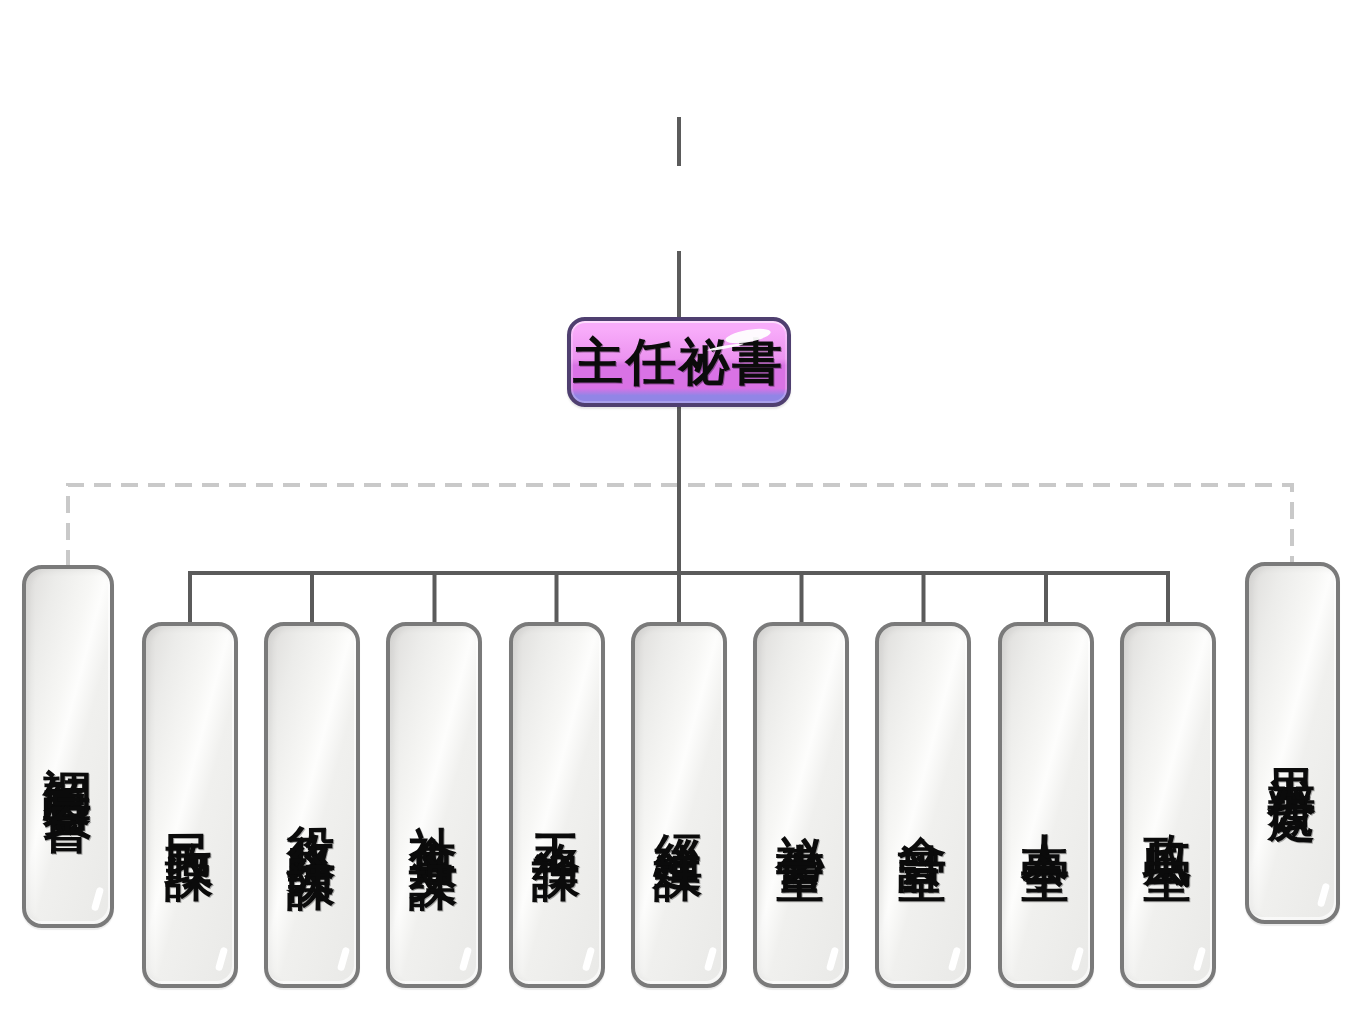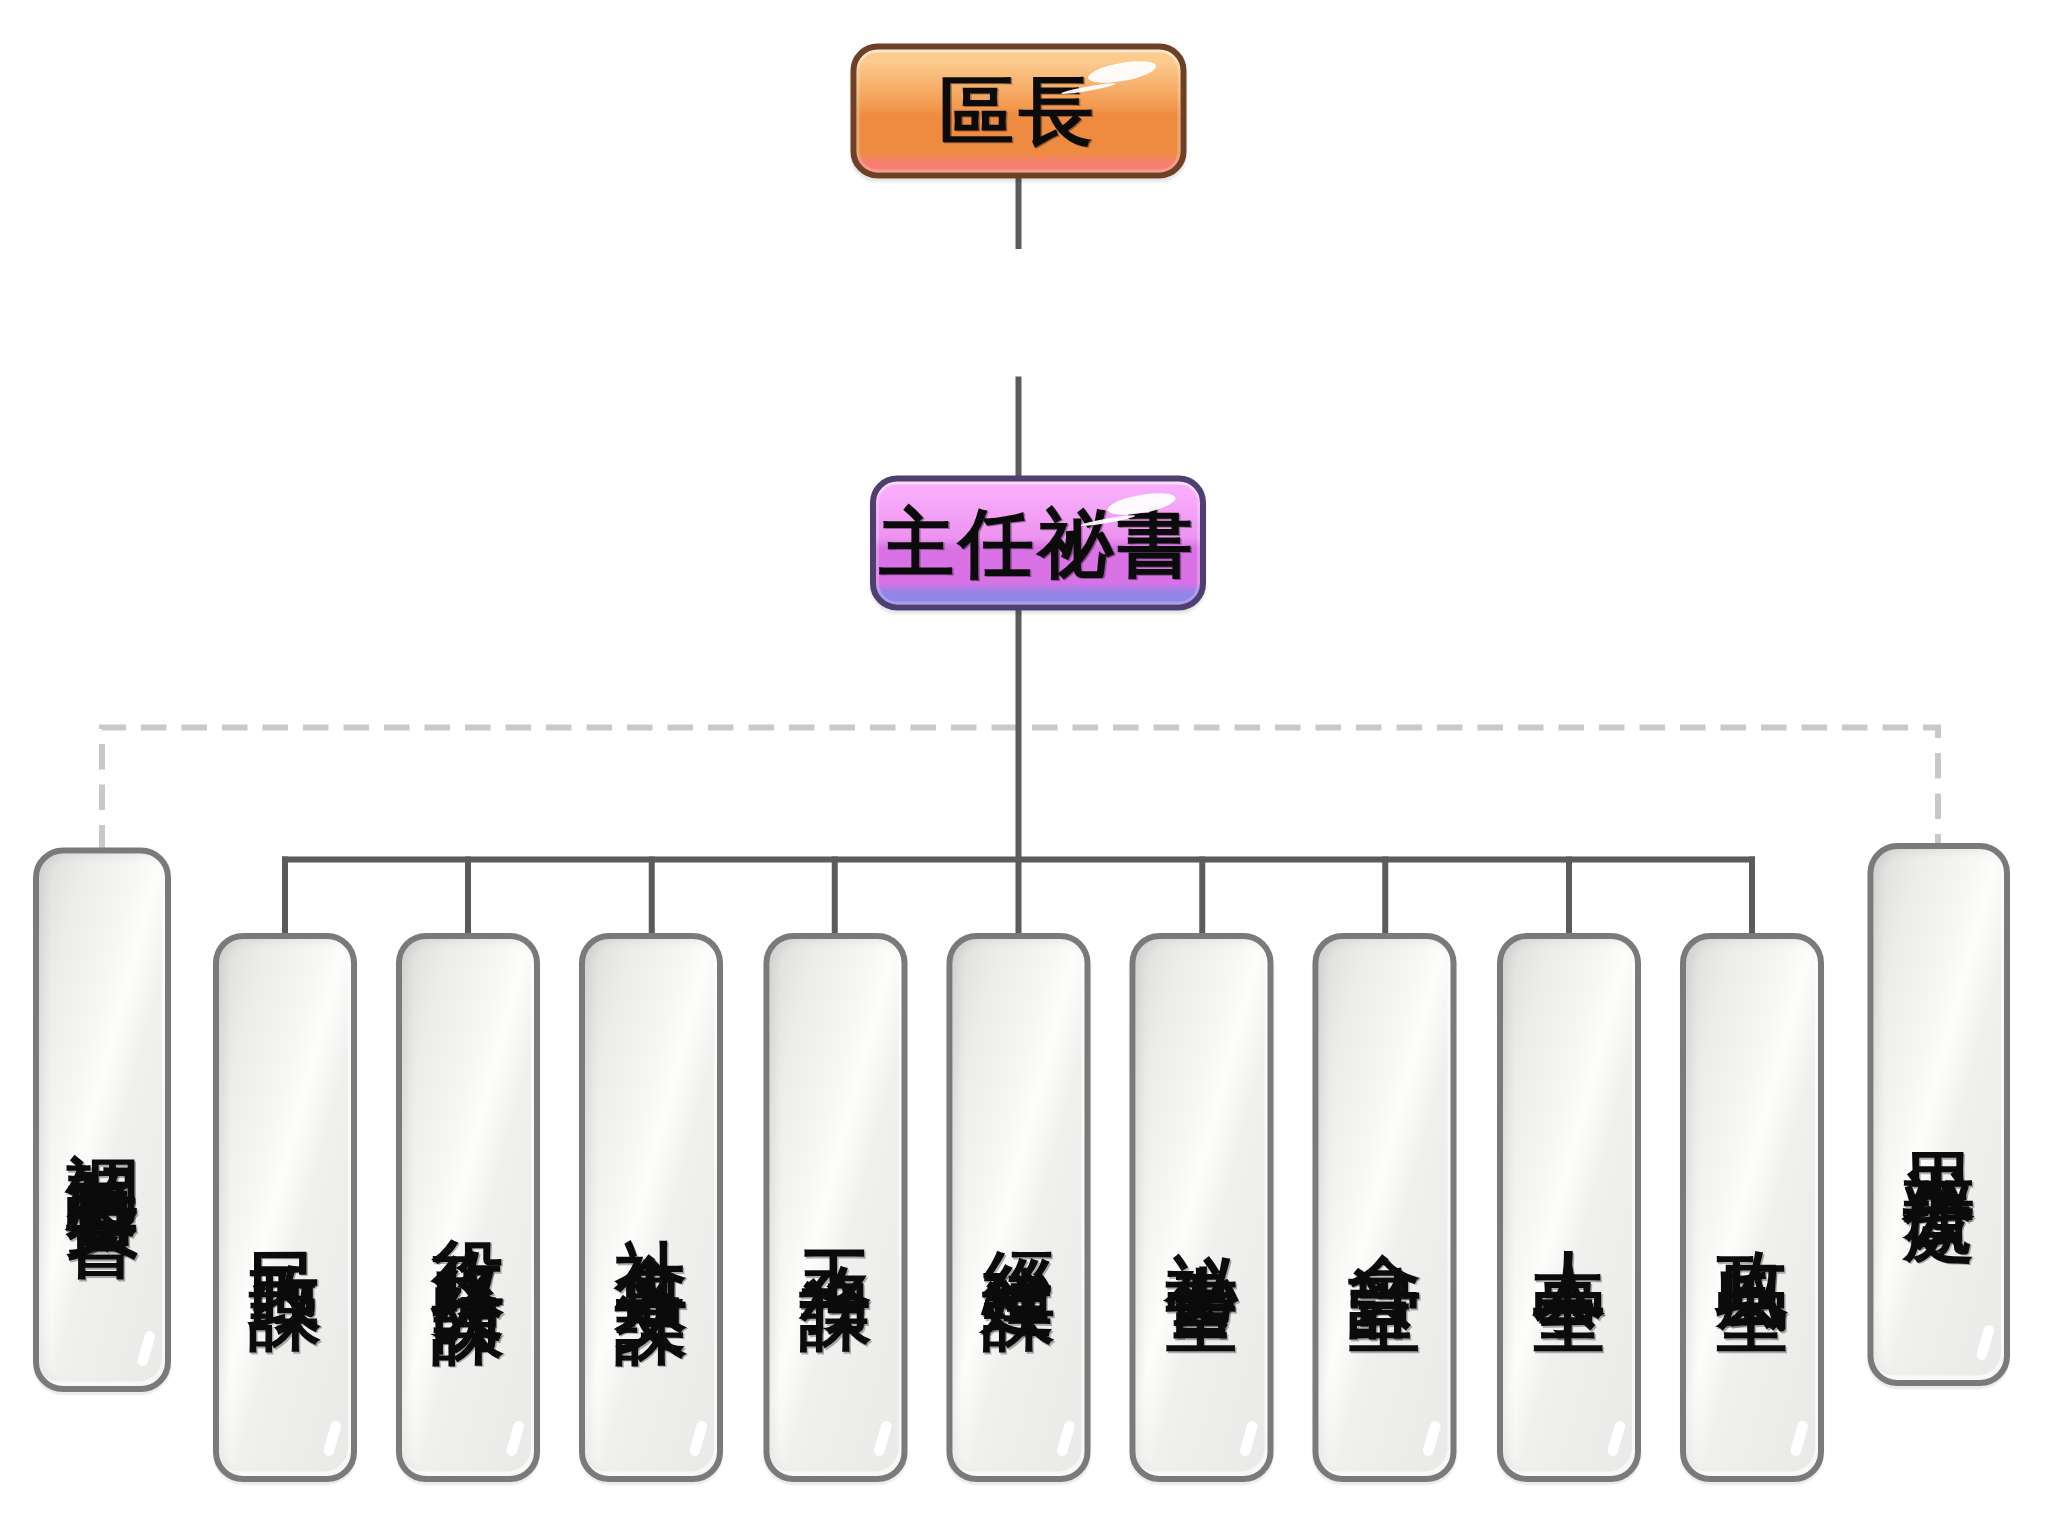--- a/index.html
+++ b/index.html
@@ -82,21 +82,21 @@
     background: linear-gradient(180deg,
       var(--deputy-top, #fee38c) 0%,
       var(--deputy-top, #fee38c) 10%,
       var(--deputy-mid, #fbc33c) 46%,
       var(--deputy-deep, #f6ac06) 54%,
       var(--deputy-deep, #f6ac06) 84%,
       var(--deputy-lip, #fcce52) 91%,
       var(--deputy-lip, #fcce52) 100%);
   }
   .box-secretary {
-    left: 580px; top: 317px;
+    left: 567px; top: 317px;
     border: 4px solid var(--secretary-border, #4f3f70);
     background: linear-gradient(180deg,
       var(--secretary-top, #f8acfa) 0%,
       var(--secretary-top, #f8acfa) 10%,
       var(--secretary-mid, #ec93f0) 46%,
       var(--secretary-deep, #d972e5) 54%,
       var(--secretary-deep, #d972e5) 82%,
       var(--secretary-lip, #9185e6) 91%,
       var(--secretary-lip, #9185e6) 100%);
   }
@@ -161,23 +161,20 @@
     <path class="solid" d="M190 571 V624"></path>
     <path class="solid" d="M312 571 V624"></path>
     <path class="solid" d="M434.5 571 V624"></path>
     <path class="solid" d="M556.5 571 V624"></path>
     <path class="solid" d="M801.5 571 V624"></path>
     <path class="solid" d="M923.5 571 V624"></path>
     <path class="solid" d="M1046 571 V624"></path>
     <path class="solid" d="M1168 571 V624"></path>
   </svg>
 
-  <div class="box-top box-chief">
-    <span>區長</span>
-  </div>
   <div class="box-top box-secretary">
     <span>主任祕書</span>
   </div>
 
   <div class="box-dept dept-side-left">
     <span class="vtext">調解委員會</span>
   </div>
   <div class="box-dept dept-side-right">
     <span class="vtext">里辦公處</span>
   </div>

